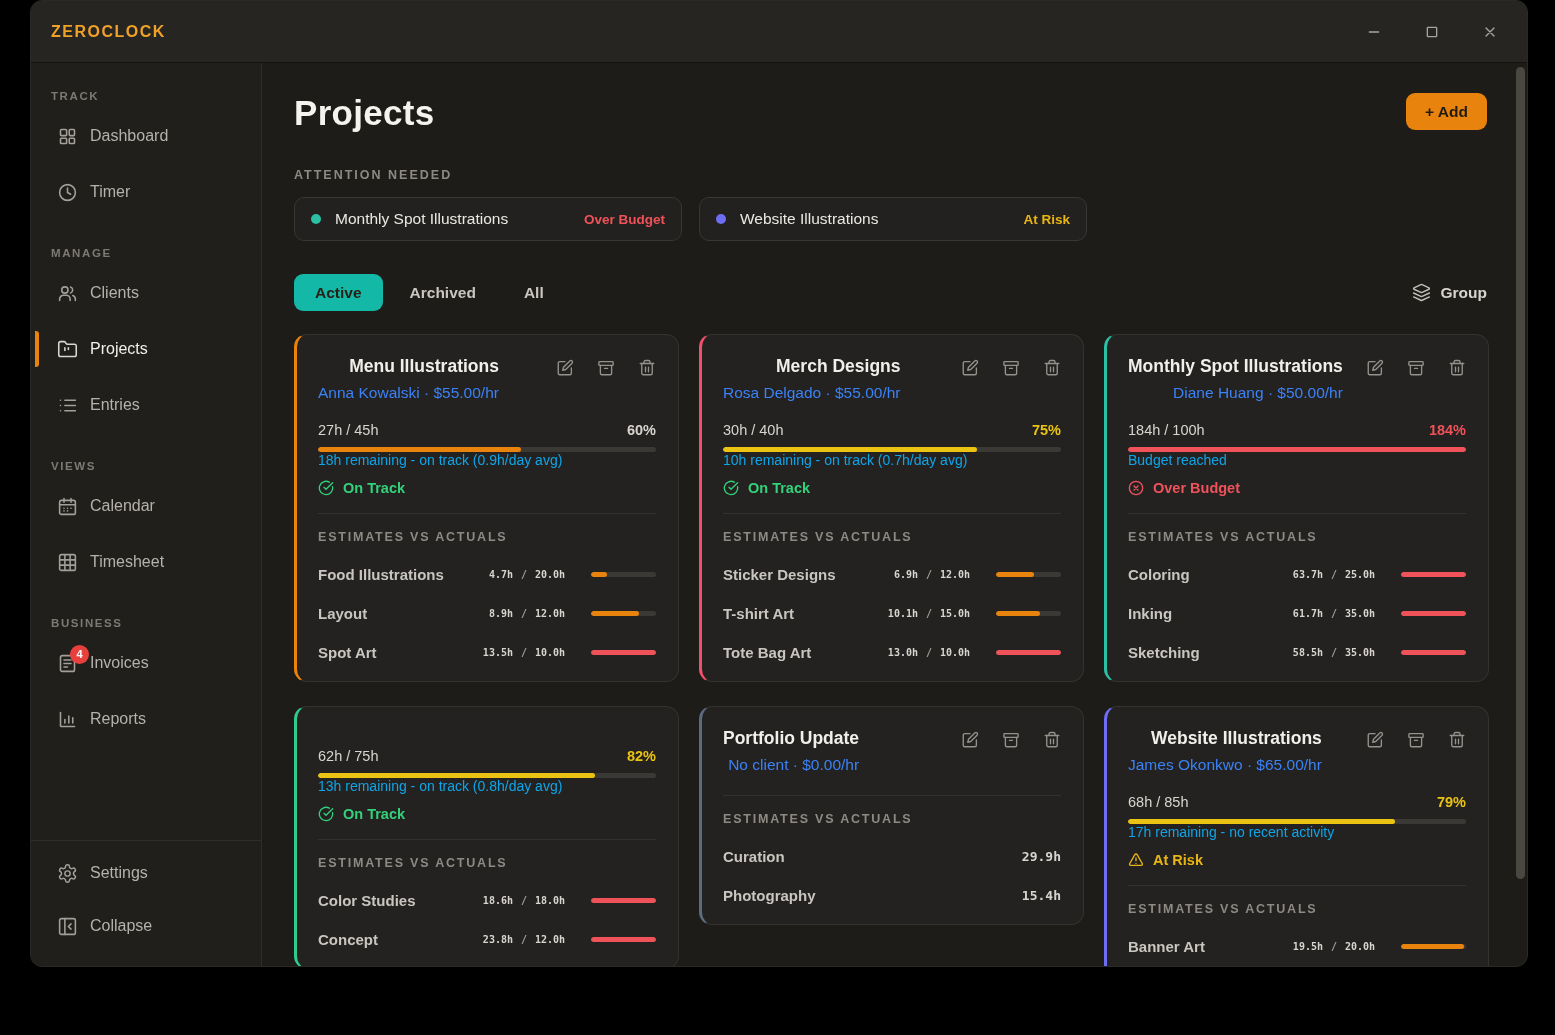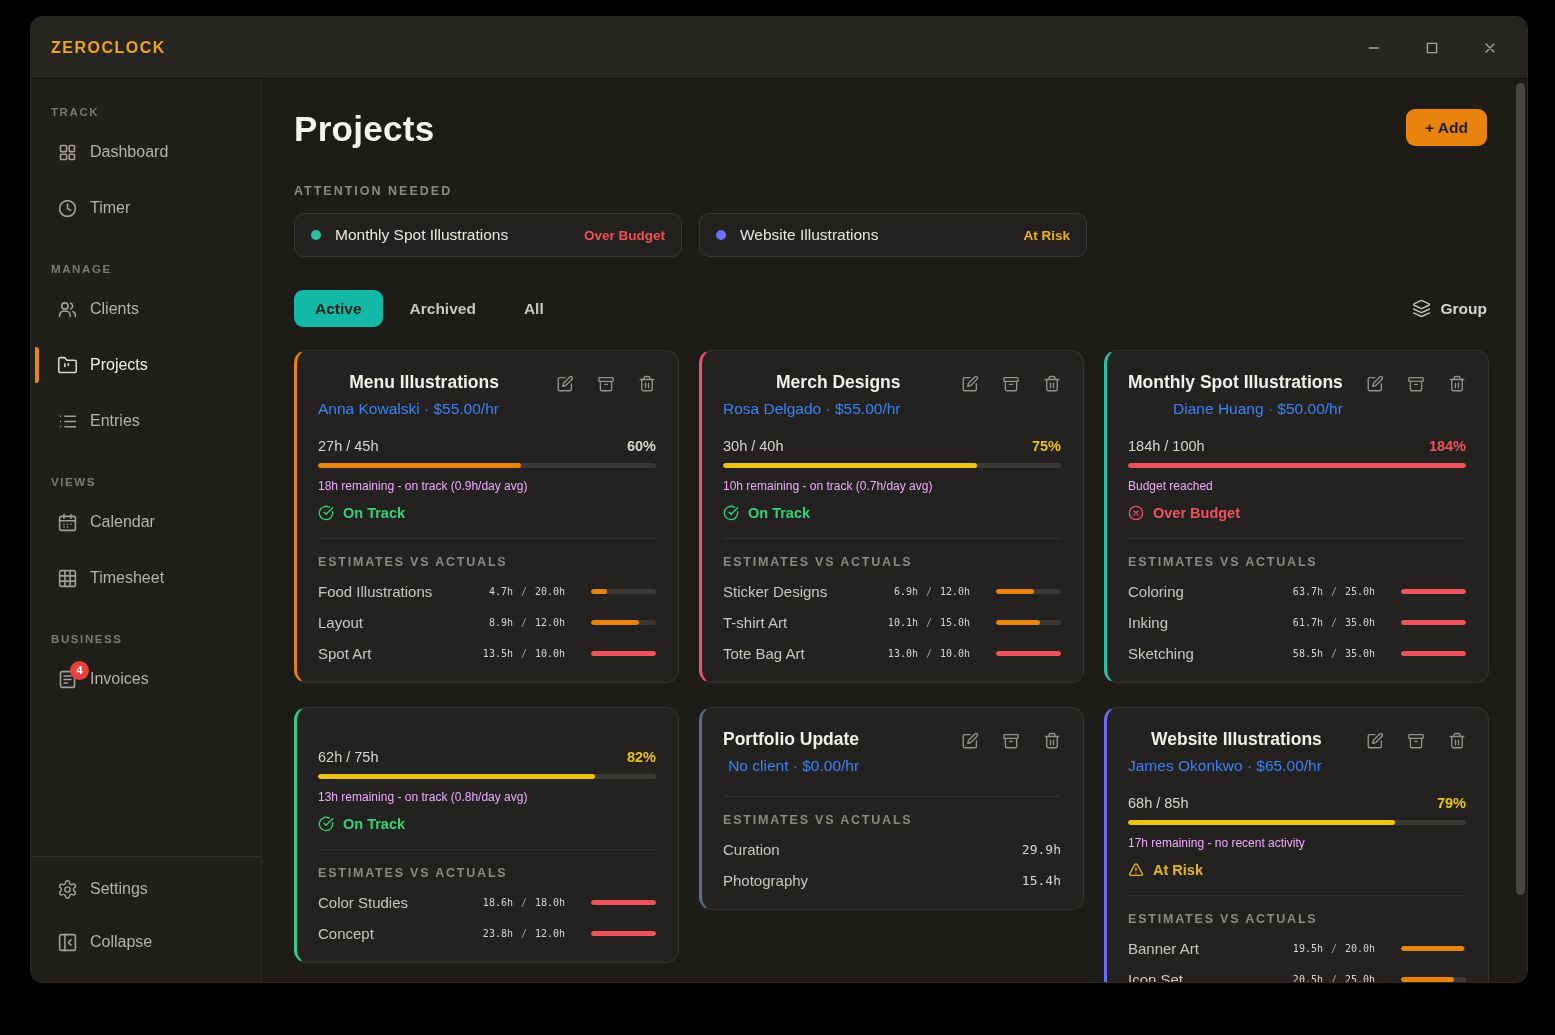--- a/index.html
+++ b/index.html
@@ -1,20 +1,20 @@
 <!DOCTYPE html>
 <html><head>
 <meta charset="utf-8">
 <style>
   * { margin:0; padding:0; box-sizing:border-box; }
   html,body { width:1555px; height:1035px; background:#000; font-family:"Liberation Sans", sans-serif; }
   .stage { position:relative; width:1555px; height:1035px; background:#000; overflow:hidden; }
 
   .window {
-    position:absolute; left:30px; top:16px; width:1498px; height:967px;
+    position:absolute; left:30px; top:0; width:1498px; height:967px;
     background:#1d1c19; border-radius:12px; overflow:hidden;
     border:1px solid #2a2926;
   }
 
   
   .titlebar {
     height:62px; background:#262522; border-bottom:1px solid #141311;
     display:flex; align-items:center; padding:0 20px;
   }
   .logo { color:#f0a128; font-weight:700; font-size:16px; letter-spacing:1.5px; }
@@ -98,26 +98,26 @@
   .card-client { color:#3b82f6; font-size:15.5px; margin-top:7px; }
   .card-actions { display:flex; gap:23px; align-items:flex-start; padding-top:3px; }
   .icon-btn { background:none; border:none; color:#95928c; cursor:pointer; padding:0; }
   .icon-btn svg { width:18px; height:18px; }
 
   .hours-row { display:flex; justify-content:space-between; margin-top:20px; align-items:baseline; }
   .hours { color:#d8d5cf; font-size:14.5px; }
   .pct { font-size:14.5px; font-weight:700; }
   .track { margin-top:9px; height:5px; border-radius:3px; background:#3b3935; overflow:hidden; }
   .fill { display:block; height:100%; border-radius:3px; }
-  .note { margin-top:11px; color:#f0abfc; font-size:12px; }
+  .note { color:#0ea5e9; font-size:14px; }
   .status { margin-top:12px; display:flex; align-items:center; gap:9px; font-size:14.5px; font-weight:600; }
   .status svg { width:16px; height:16px; }
   .divider { margin-top:17px; border-top:1px solid #34322e; }
   .est-label { margin-top:16px; color:#8d8a83; font-size:12.5px; font-weight:700; letter-spacing:1.8px; }
-  .task { display:flex; align-items:center; margin-top:13px; height:18px; }
+  .task { display:flex; align-items:center; margin-top:21px; height:18px;font-weight:bold; }
   .t-name { flex:1; color:#c9c6bf; font-size:15px; }
   .t-val { font-family:"DejaVu Sans Mono", monospace; font-size:10px; color:#d8d5cf; white-space:pre; }
   .t-val .v { display:inline-block; width:50px; text-align:right; }
   .t-val .sep { display:inline-block; padding:0 8px; color:#a3a09a; }
   .t-val .e { display:inline-block; width:44px; }
   .t-track { width:65px; height:5px; background:#3b3935; border-radius:3px; margin-left:12px; overflow:hidden; }
   .t-fill { display:block; height:100%; border-radius:3px; }
   .t-actual { font-family:"DejaVu Sans Mono", monospace; font-size:13px; color:#d8d5cf; }
 
   
@@ -306,20 +306,26 @@
 
         <div class="sb-section-label">BUSINESS</div>
         <div class="sb-item">
           <span class="badge-wrap">
             <svg style="width:21px;height:21px;">
                 <use href="#i-invoice"></use>
               </svg>
             <span class="badge">4</span>
           </span>
           <span>Invoices</span>
+        </div>
+        <div class="sb-item">
+          <svg>
+              <use href="#i-chart"></use>
+            </svg>
+          <span>Reports</span>
         </div>
 
         <div class="sb-spacer"></div>
 
         <div class="sb-footer">
           <div class="sb-item">
             <svg>
                 <use href="#i-gear"></use>
               </svg>
             <span>Settings</span>

